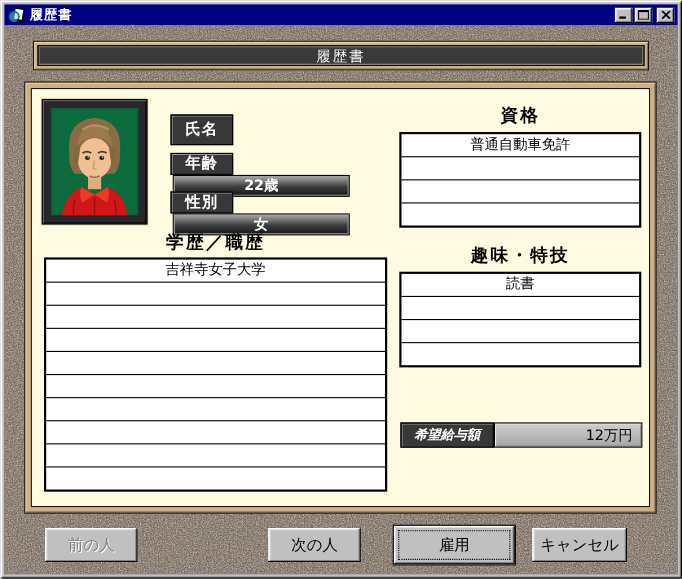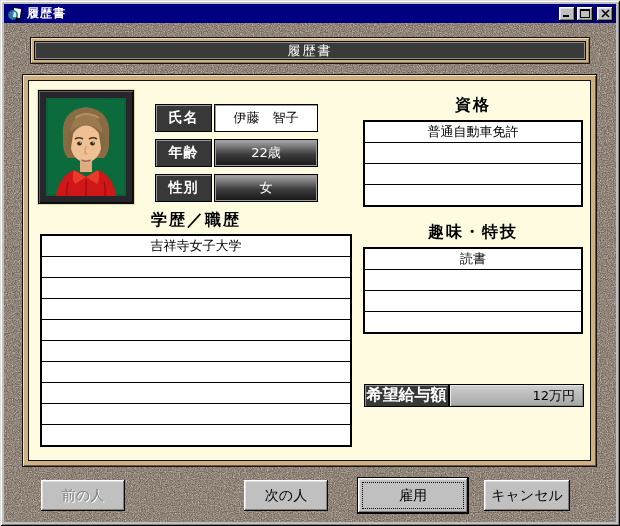--- a/index.html
+++ b/index.html
@@ -47,52 +47,52 @@
     background:#fffbe1; border:1px solid #15110d; }
 
   
   .photo-frame { position:absolute; left:9px; top:9px; width:96px; height:114px;
     background:#27272b; border:1px solid #0c0c0c; padding:7px;
     box-shadow: inset 1px 1px 0 #606066, inset -1px -1px 0 #0a0a0a,
                 0 0 0 1px #e4d7b2; }
   .photo-frame svg { display:block; width:80px; height:98px; }
 
   
-  .field-row { position:absolute; left:126px; width:163px; height:28px; display:flex; }
+  .field-row { position:absolute; left:126px; width:163px; height:28px; display:flex;flex-direction:column; }
   .field-row.r0 { top:23px; } .field-row.r1 { top:58px; } .field-row.r2 { top:93px; }
   .field-label { width:57px; height:100%; background:#383838; border:1px solid #000;
     box-shadow: inset 1px 1px 0 #989898; color:#fff; font-size:14px; font-weight:bold;
     display:flex; align-items:center; justify-content:center; letter-spacing:1px; }
   .field-value { flex:1; height:100%; margin-left:2px; border:1px solid #000;
     display:flex; align-items:center; justify-content:center; font-size:13px; }
   .field-value.light { background:#fff; color:#000;
     box-shadow: inset 1px 1px 0 #9a9a9a; }
   .field-value.dark { background:linear-gradient(#ababab, #3d3d3d 55%, #161616);
-    color:#fff; box-shadow: inset 0 0 0 1px #9f9f9f; }
+    color:#fff; box-shadow: inset 0 0 0 1px #9f9f9f; font-weight: bold; }
 
   
   .section-title { position:absolute; font-size:16px; font-weight:bold; color:#000;
     text-align:center; letter-spacing:2px; }
   .title-qual  { left:334px; top:14px;  width:220px; }
   .title-edu   { left:11px;  top:129px; width:312px; }
   .title-hobby { left:334px; top:141px; width:220px; }
 
   .dtable { position:absolute; background:#ffffff; border:2px solid #000; }
   .tbl-qual  { left:334px; top:39px;  width:220px; height:87px; }
   .tbl-edu   { left:11px;  top:153px; width:312px; height:213px; }
   .tbl-hobby { left:334px; top:166px; width:220px; height:87px; }
   .trow { height:21px; line-height:20px; border-bottom:1px solid #000;
     font-size:13px; text-align:center; color:#000; overflow:hidden; }
   .trow:last-child { border-bottom:none; }
 
   
   .salary-label { position:absolute; left:335px; top:303px; width:85px; height:23px;
     background:#383838; border:1px solid #000; box-shadow: inset 1px 1px 0 #989898;
-    color:#fff; font-size:16px; font-weight:bold;
-    display:flex; align-items:center; justify-content:center; }
+    color:#fff; font-size:12px; font-weight:bold;
+    display:flex; align-items:center; justify-content:center;font-style:italic; }
   .salary-value { position:absolute; left:420px; top:303px; width:135px; height:23px;
     background:linear-gradient(#cfcfcf,#a6a6a6); border:1px solid #000;
     box-shadow: inset 1px 1px 0 #e8e8e8, inset -1px -1px 0 #8a8a8a;
     color:#000; font-size:13px; display:flex; align-items:center;
     justify-content:flex-end; padding-right:8px; }
 
   
   .btn { position:absolute; height:31px; width:84px; background:#c0c0c0; border:none;
     box-shadow: inset -1px -1px 0 #0a0a0a, inset 1px 1px 0 #ffffff,
                 inset -2px -2px 0 #808080, inset 2px 2px 0 #dfdfdf;
@@ -187,21 +187,20 @@
             <path d="M35.5 62 Q40 64.5 44.5 62" stroke="#a9625a" stroke-width="1.6" fill="none"></path>
             <path d="M10 98 Q13 78 28 72 L40 79 L52 72 Q67 78 70 98 Z" fill="#cf1717"></path>
             <path d="M28 72 L40 79 L29 86 Q25 80 28 72 Z" fill="#ea3a2a"></path>
             <path d="M52 72 L40 79 L51 86 Q55 80 52 72 Z" fill="#ea3a2a"></path>
             <path d="M22 84 Q20 92 21 98 M58 84 Q60 92 59 98 M40 82 L40 98" stroke="#9c0f0f" stroke-width="1.4" fill="none"></path>
           </svg>
         </div>
 
         <div class="field-row r0">
           <div class="field-label">氏名</div>
-          <div class="field-value light">伊藤　智子</div>
         </div>
         <div class="field-row r1">
           <div class="field-label">年齢</div>
           <div class="field-value dark">22歳</div>
         </div>
         <div class="field-row r2">
           <div class="field-label">性別</div>
           <div class="field-value dark">女</div>
         </div>
 

